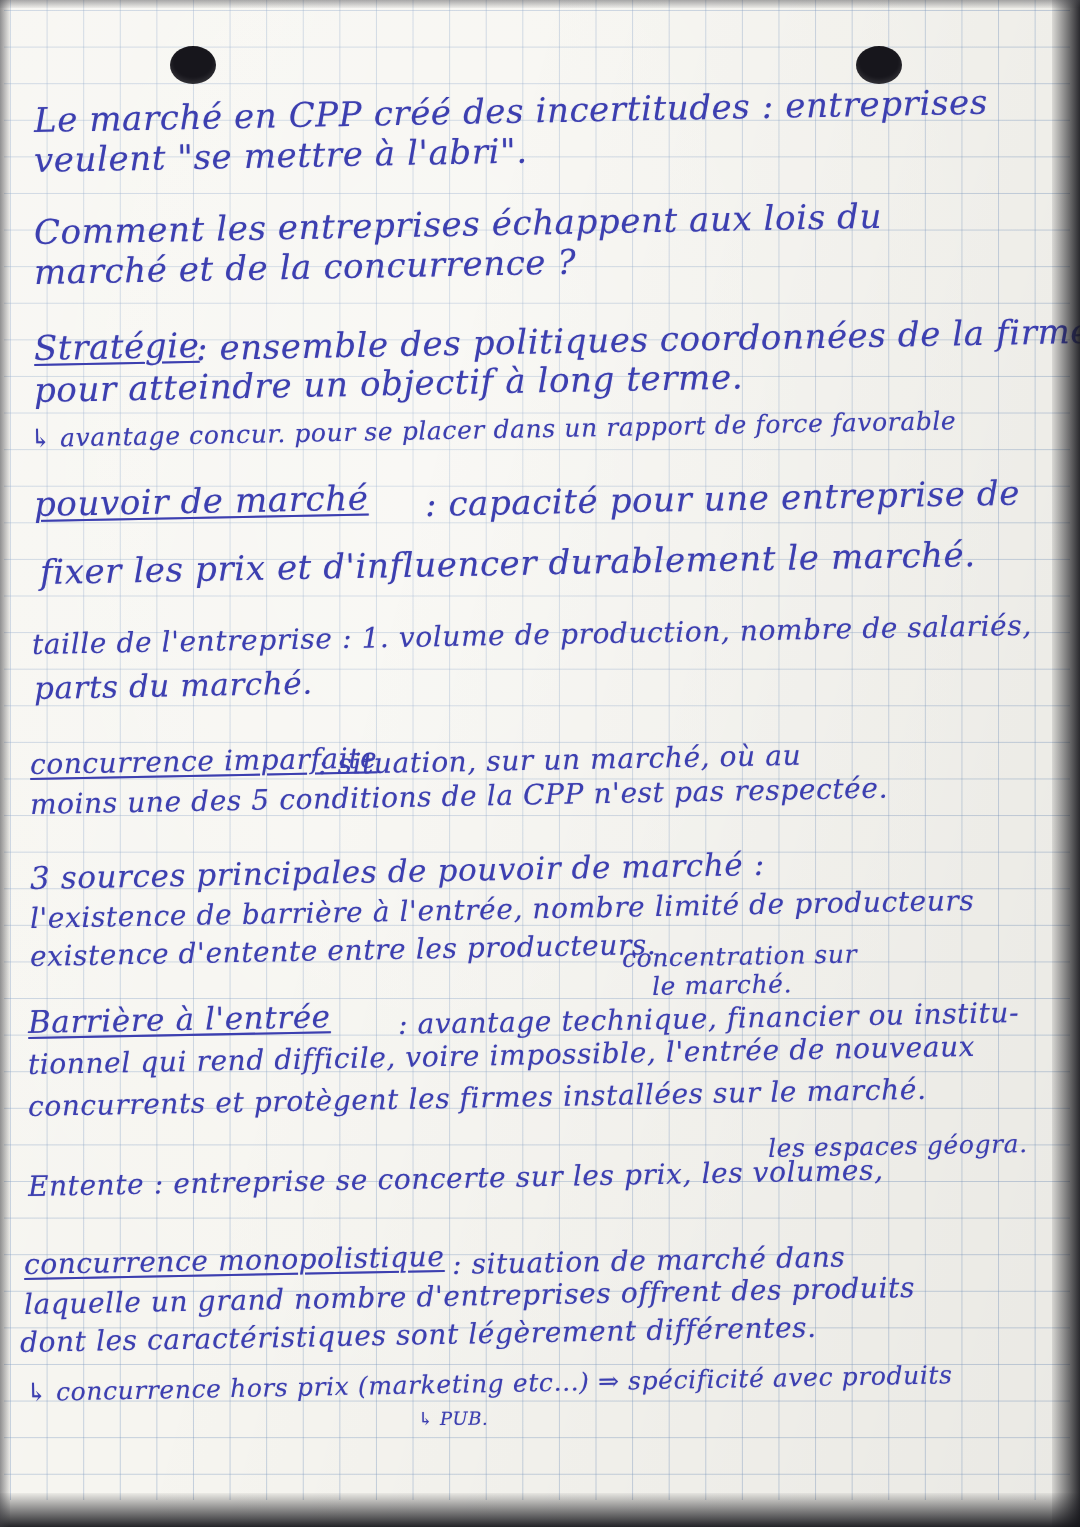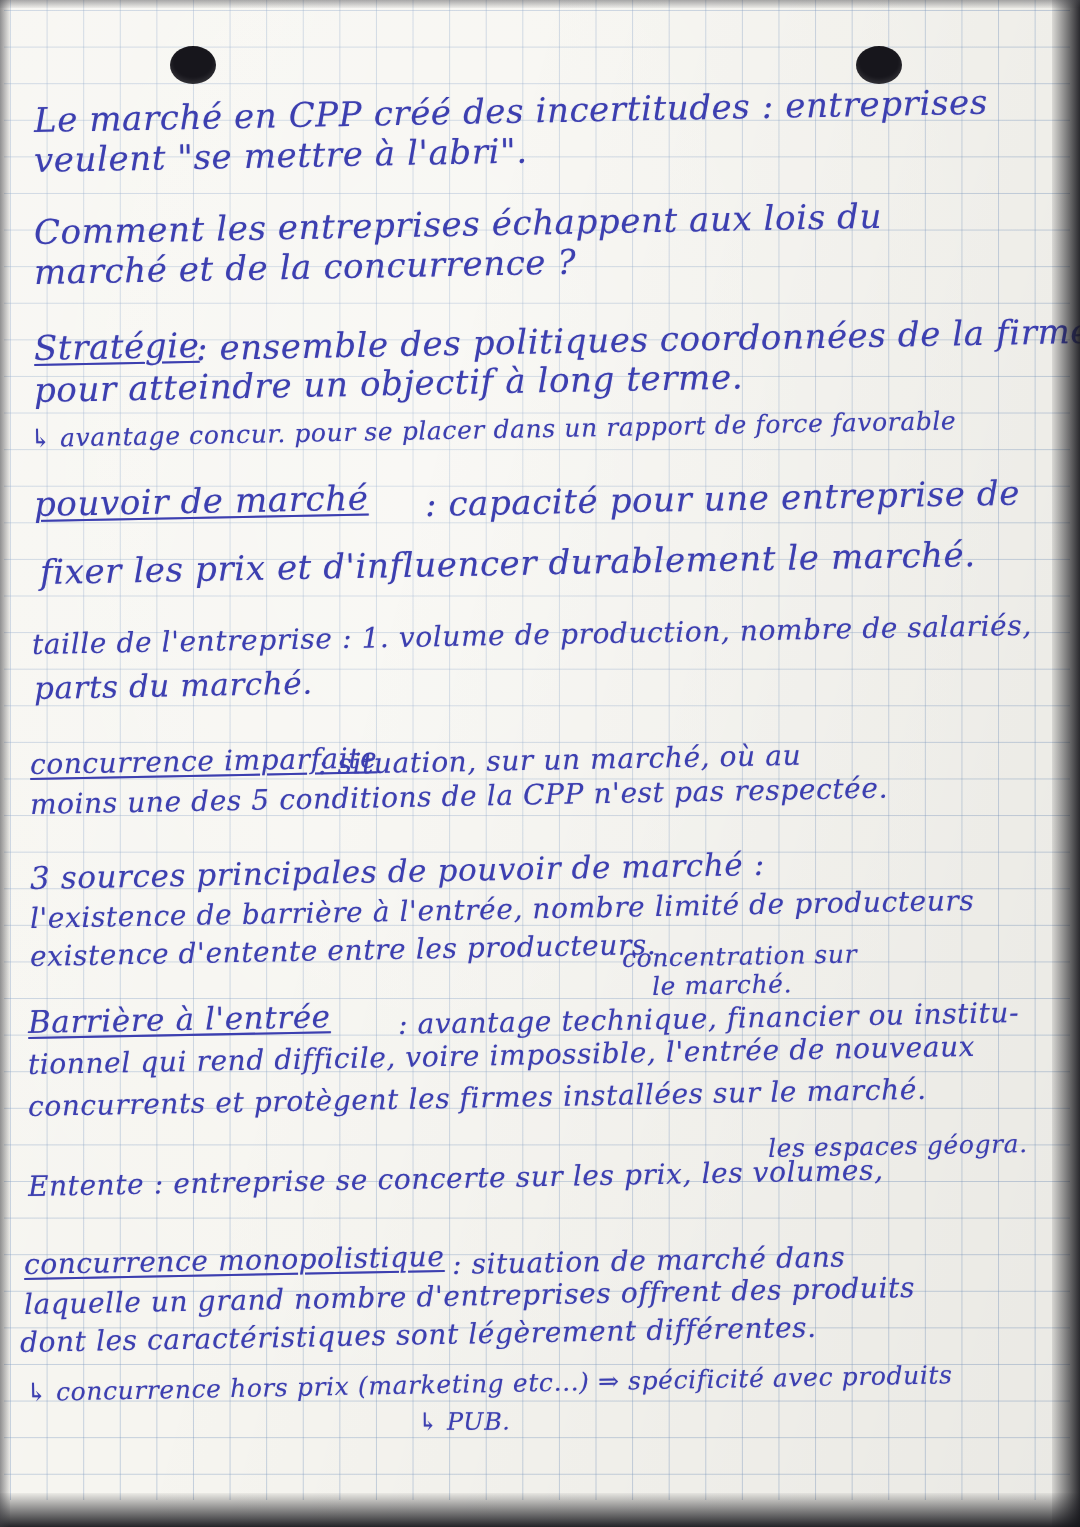--- a/index.html
+++ b/index.html
@@ -96,21 +96,21 @@
   }
   .hw.u {
     text-decoration: underline;
     text-decoration-thickness: 2px;
     text-underline-offset: 4px;
   }
   .s34 { font-size: 34px; }
   .s31 { font-size: 31px; }
   .s28 { font-size: 28px; }
   .s25 { font-size: 25px; }
-  .s22 { font-size: 24px; }
+  .s22 { font-size: 18px; }
 
   .tilt1 { transform: rotate(-1.1deg); }
   .tilt0 { transform: rotate(-0.3deg); }
 </style>
 </head>
 <body>
 
 <div id="page">
 
   <div class="sheet">

